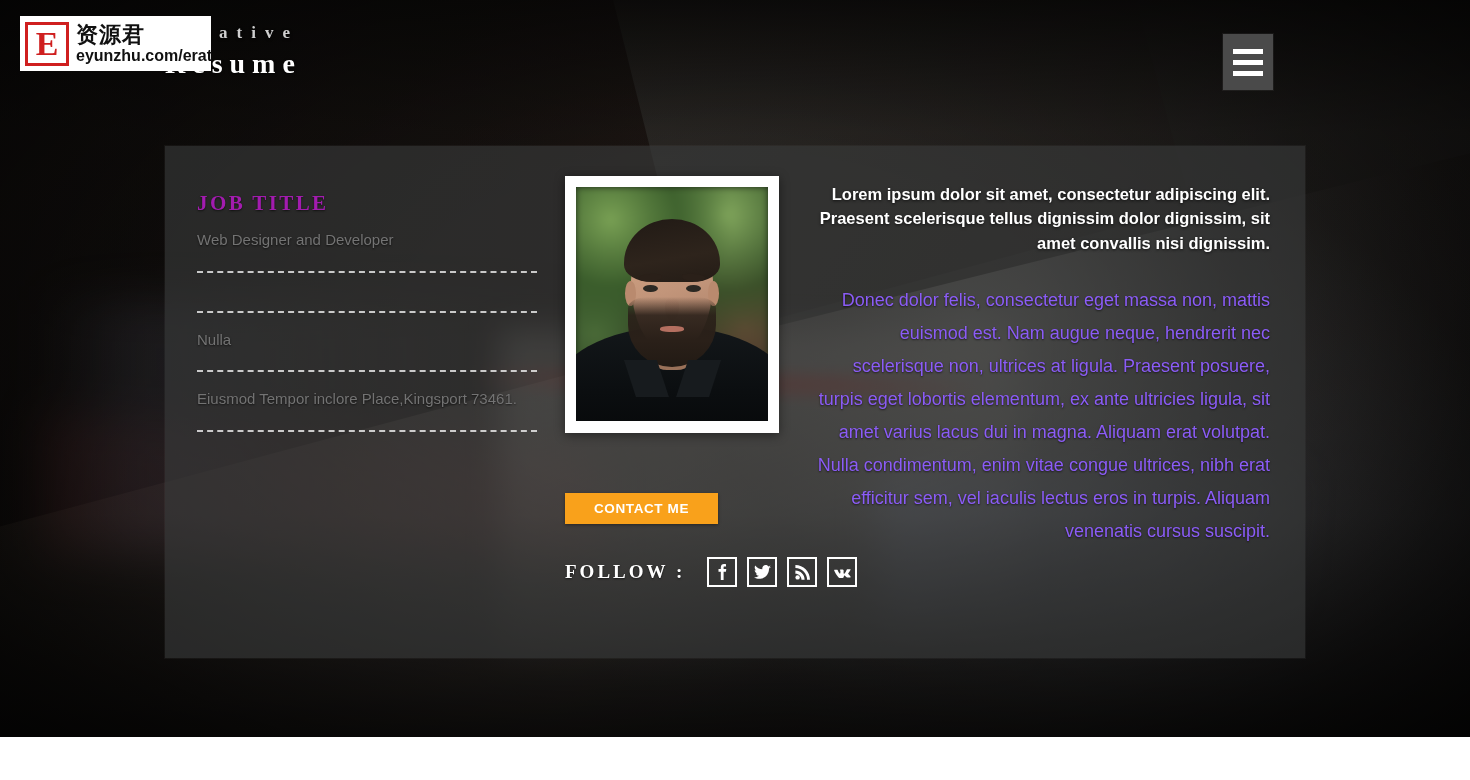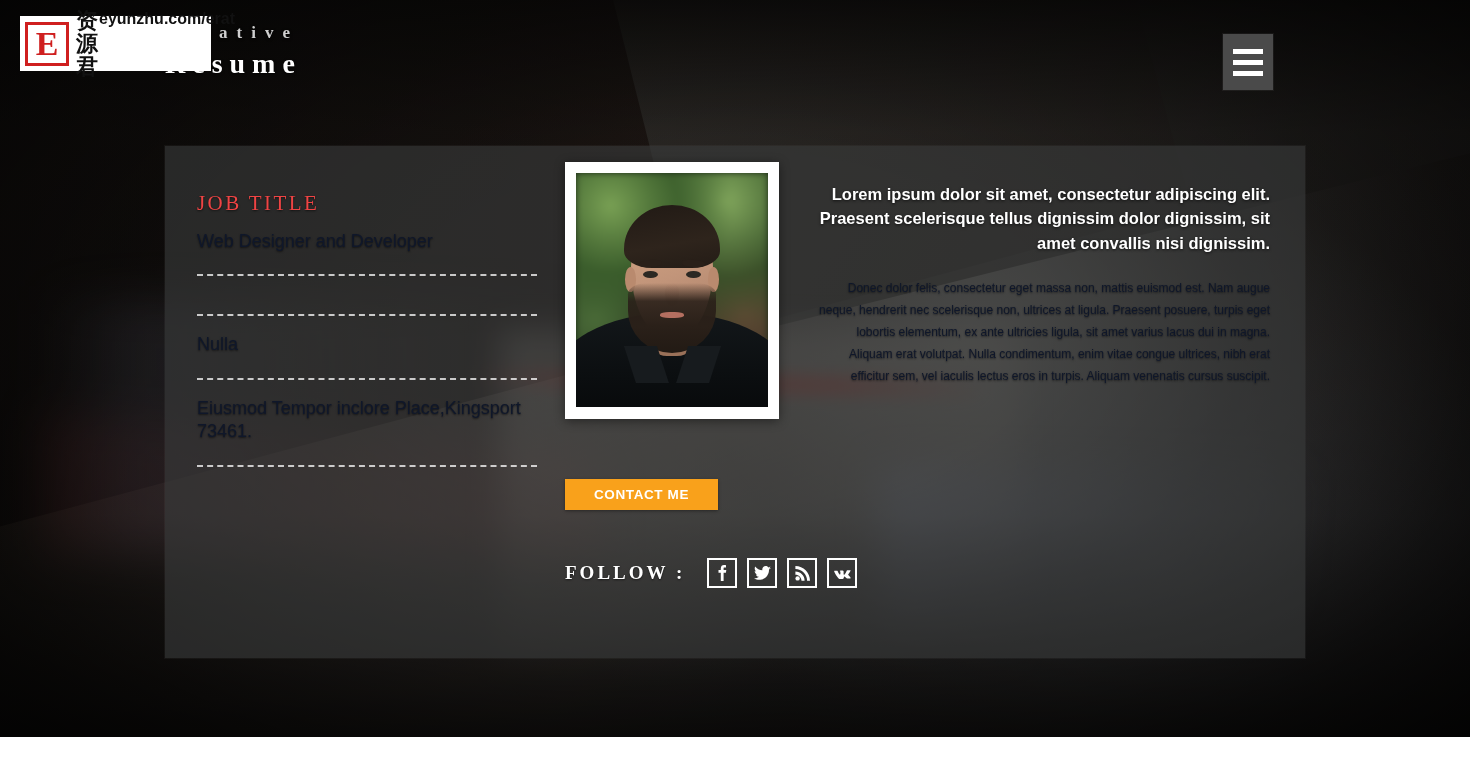--- a/index.html
+++ b/index.html
@@ -157,45 +157,45 @@
 
   
   .info-col {
     position: absolute;
     left: 32px; top: 46px;
     width: 340px;
   }
   .info-block { padding-bottom: 2px; }
   .info-label {
     font-family: "Liberation Serif", serif;
-    font-weight: normal;
+    font-weight: bold;
     font-size: 21px;
     letter-spacing: 2.4px;
-    color: #ef4444;
+    color: #a21caf;
     text-transform: uppercase;
     line-height: 1.1;
     text-shadow: 0 1px 2px rgba(0,0,0,.6);
   }
   .info-value {
-    font-size: 18px;
-    color: #0f172a;
+    font-size: 15px;
+    color: #737373;
     margin-top: 15px;
     line-height: 1.3;
     text-shadow: 0 1px 2px rgba(0,0,0,.6);
   }
   .divider {
     height: 0;
     border-top: 2px dashed rgba(255,255,255,0.75);
     margin: 19px 0 17px 0;
   }
 
   
   .mid-col {
     position: absolute;
-    left: 400px; top: 16px;
+    left: 400px; top: 30px;
     width: 330px;
   }
   .photo-frame {
     width: 214px; height: 257px;
     background: #ffffff;
     padding: 11px 11px 12px 11px;
     box-shadow: 0 2px 10px rgba(0,0,0,.45);
   }
   .photo {
     width: 100%; height: 100%;
@@ -311,21 +311,21 @@
     font-size: 13.5px;
     font-weight: bold;
     letter-spacing: .6px;
     cursor: pointer;
     box-shadow: 0 1px 3px rgba(0,0,0,.4);
   }
 
   .follow-row {
     display: flex;
     align-items: center;
-    margin-top: 48px;
+    margin-top: 33px;
   }
   .follow-label {
     font-family: "Liberation Serif", serif;
     font-weight: bold;
     font-size: 19px;
     letter-spacing: 3px;
     color: #ffffff;
     margin-right: 22px;
     white-space: nowrap;
     text-shadow: 0 1px 2px rgba(0,0,0,.6);
@@ -351,24 +351,24 @@
     text-align: right;
   }
   .lead-text {
     font-size: 16.5px;
     font-weight: bold;
     line-height: 1.48;
     color: #ffffff;
     text-shadow: 0 1px 3px rgba(0,0,0,.7);
   }
   .body-text {
-    margin-top: 23px;
-    font-size: 12px;
+    margin-top: 29px;
+    font-size: 18px;
     line-height: 1.83;
-    color: #0f172a;
+    color: #8b5cf6;
     text-shadow: 0 1px 2px rgba(0,0,0,.6);
   }
 
   
   .watermark {
     position: absolute;
     left: 20px; top: 16px;
     width: 191px; height: 55px;
     background: #ffffff;
     z-index: 60;
@@ -385,20 +385,21 @@
     font-size: 34px;
     line-height: 1;
     display: flex;
     align-items: center;
     justify-content: center;
     flex: 0 0 auto;
   }
   .wm-right {
     margin-left: 7px;
     display: flex;
+    flex-direction: column;
     justify-content: center;
   }
   .wm-cn {
     font-family: "DejaVu Sans", sans-serif;
     font-size: 22px;
     font-weight: bold;
     color: #111111;
     letter-spacing: 1px;
     line-height: 1.05;
   }

